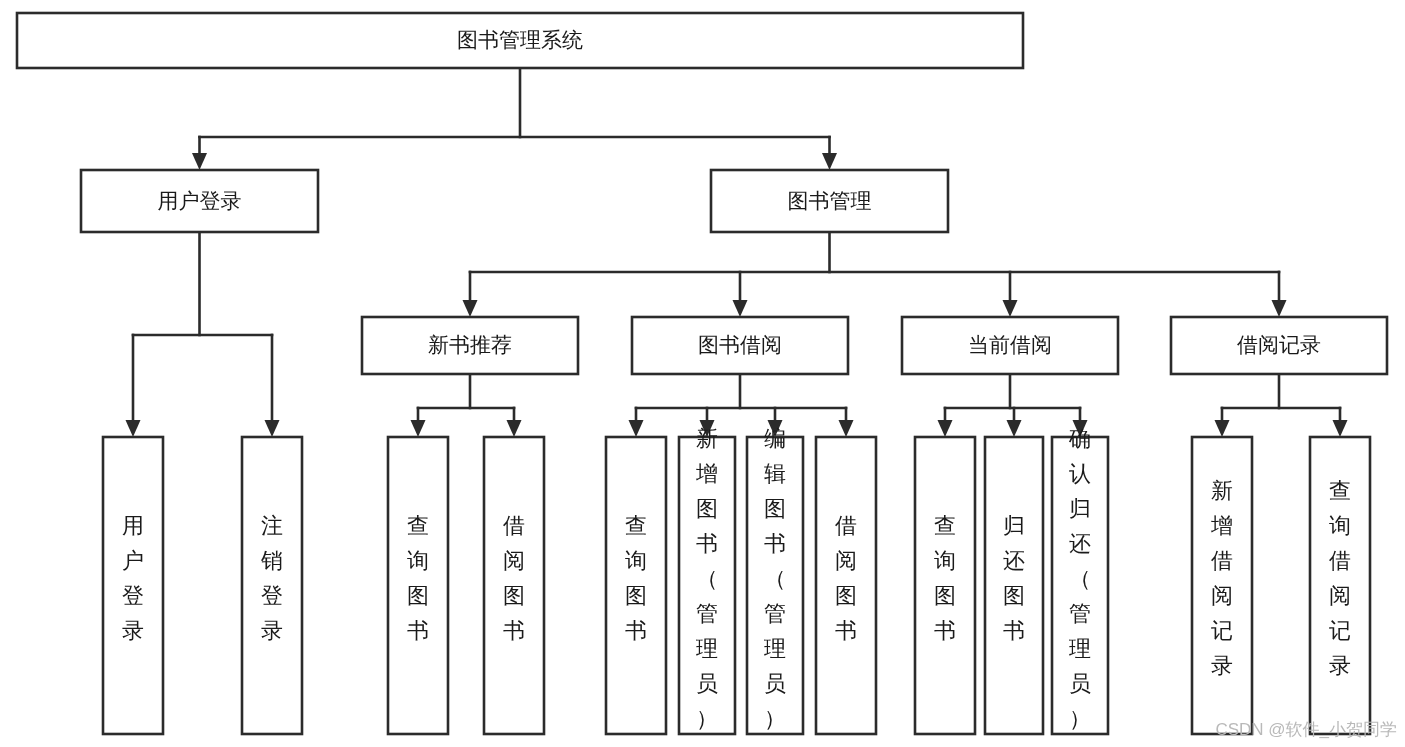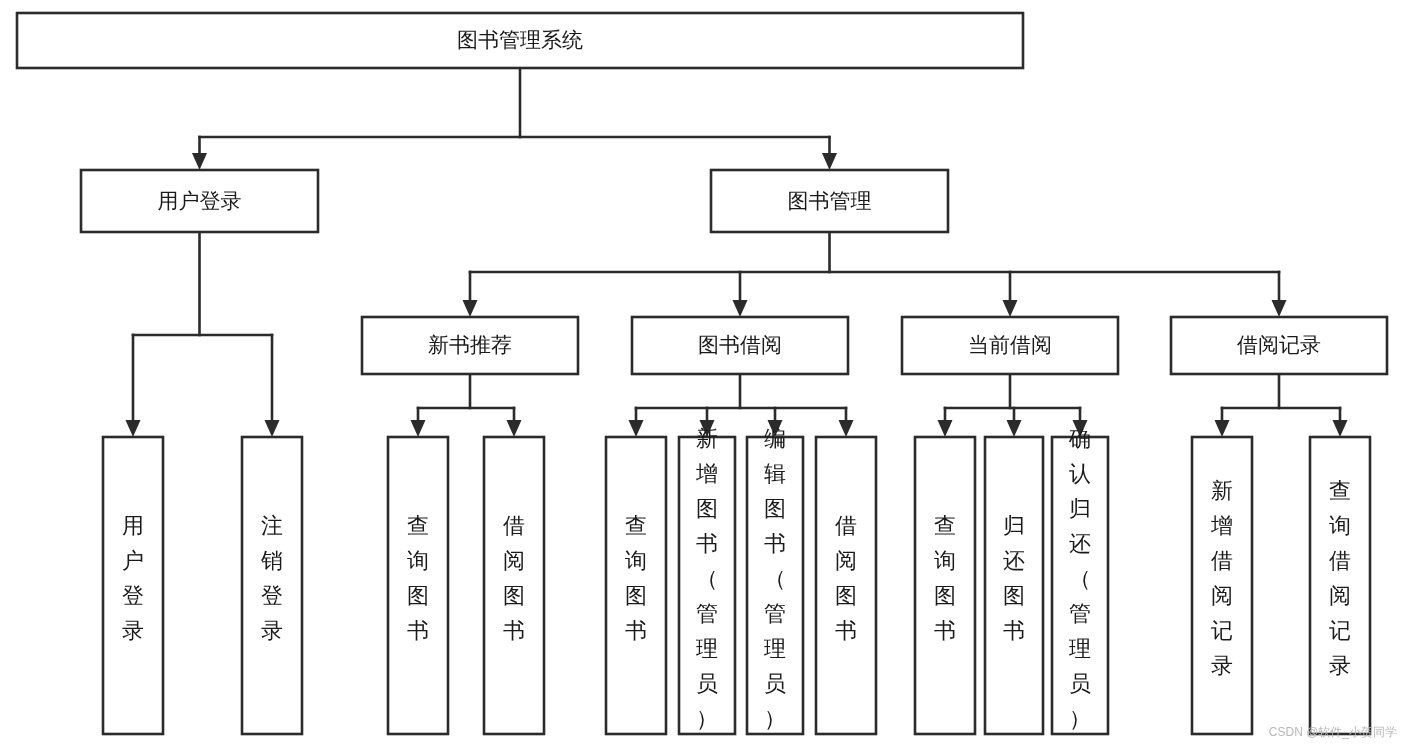--- a/index.html
+++ b/index.html
@@ -44,21 +44,21 @@
     dominant-baseline: middle;
   }
   .node-label-root {
     font-size: 21px;
   }
   .watermark {
     position: absolute;
     right: 8px;
     bottom: 6px;
     font-family: "Liberation Sans", "DejaVu Sans", sans-serif;
-    font-size: 12px;
+    font-size: 17px;
     color: #b9b9b9;
     white-space: nowrap;
     pointer-events: none;
   }
 </style>
 </head>
 <body>
 
 <svg id="diagram" viewBox="0 0 1405 747">
   <g id="connectors">

